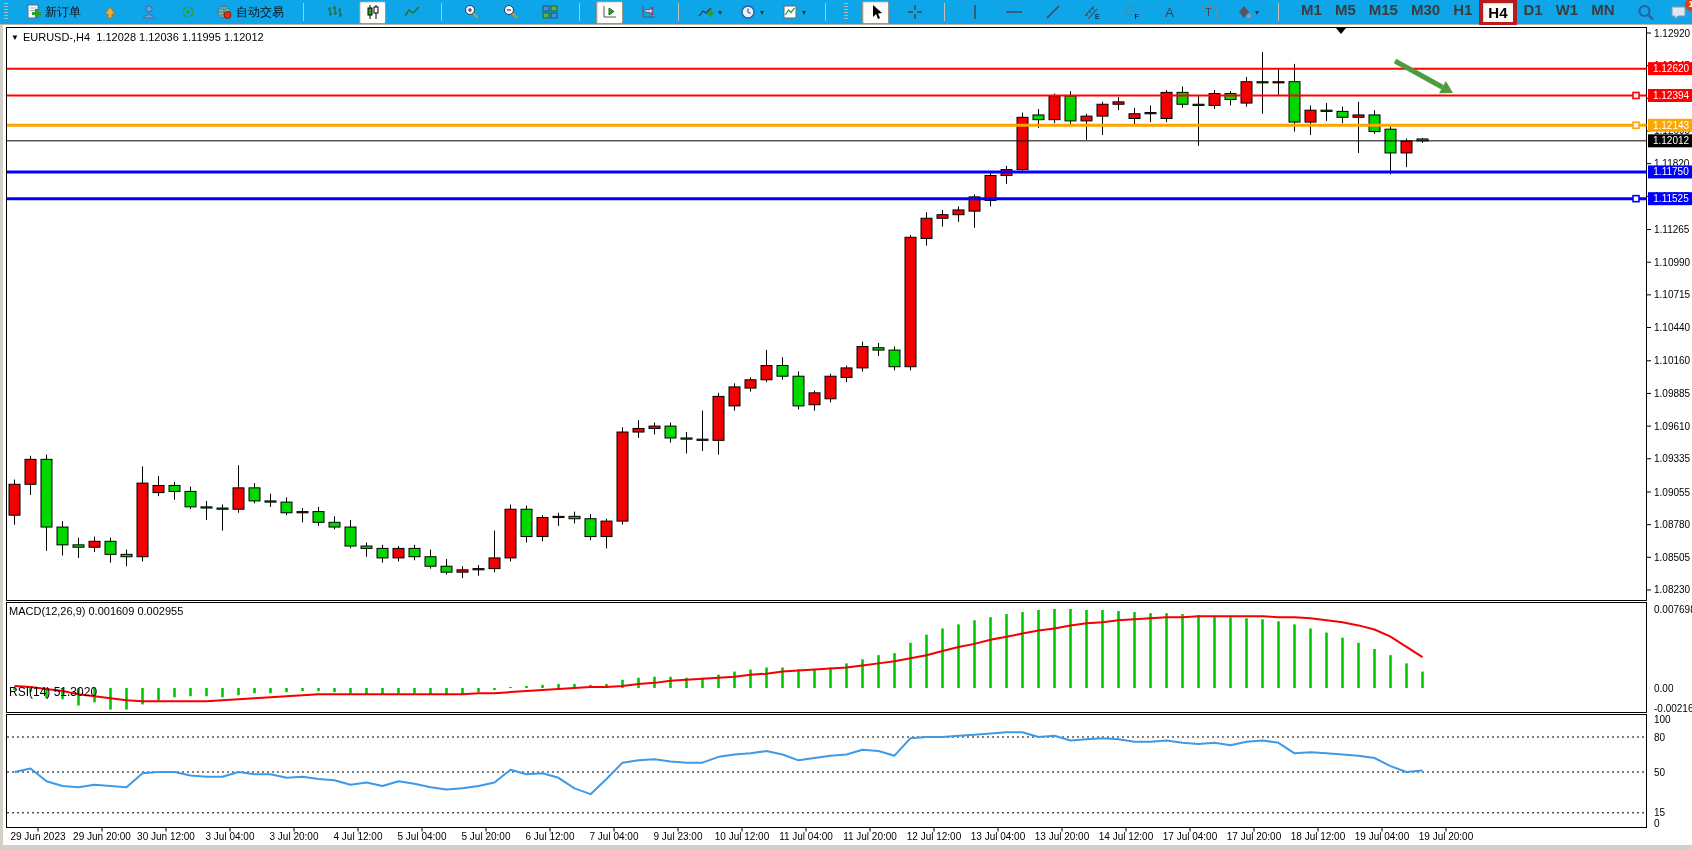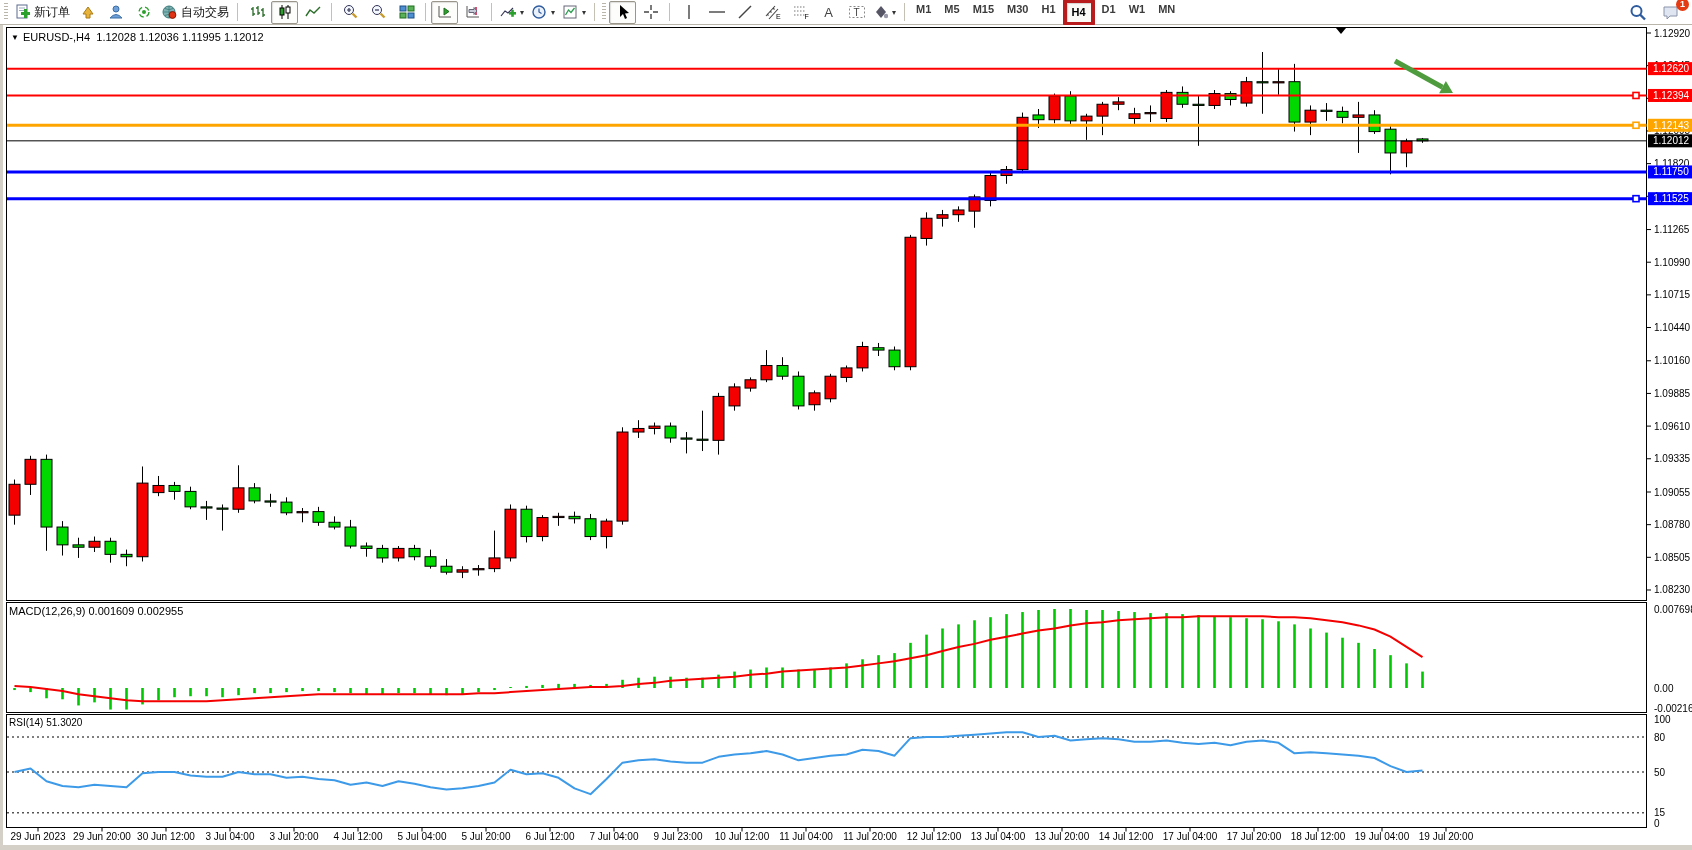--- a/index.html
+++ b/index.html
@@ -1,43 +1,43 @@
 <!DOCTYPE html>
 <html><head>
 <meta charset="utf-8">
 <style>
   html,body{margin:0;padding:0;}
   body{width:1692px;height:850px;overflow:hidden;background:#d4d0c8;
        font-family:"Liberation Sans",sans-serif;-webkit-font-smoothing:none;}
   
-  .toolbar{position:absolute;top:0;left:0;width:1692px;height:25px;background:#ffffff;
-           border-bottom:1px solid #b9b5aa;display:flex;align-items:center;gap:1px;padding:12px 2px;box-sizing:border-box;}
+  .toolbar{position:absolute;top:0;left:0;width:1692px;height:25px;background:#0ea5e9;
+           border-bottom:1px solid #b9b5aa;display:flex;align-items:center;gap:12px;padding:12px 2px;box-sizing:border-box;}
   .tb-sep{width:1px;height:18px;background:#c4c0b4;margin:0 4px;flex:0 0 auto;}
   .tb-grip{width:4px;height:18px;margin:0 2px;flex:0 0 auto;
            background:repeating-linear-gradient(to bottom,#b9b5aa 0 1px,transparent 1px 3px);}
   .tb-btn{height:21px;min-width:21px;display:flex;align-items:center;justify-content:center;
           gap:3px;padding:0 2px;border:1px solid transparent;border-radius:2px;flex:0 0 auto;cursor:default;}
   .tb-btn.active{background:#fdfdfb;border:1px solid #9a968c;box-shadow:inset 1px 1px 1px rgba(0,0,0,.12);}
   .tb-btn svg{display:block;}
   .tb-label{font-size:12px;color:#111;white-space:nowrap;}
   .tb-dd{font-size:8px;color:#333;margin-left:1px;}
-  .tf-btn{height:19px;padding:0 5px;font-size:11px;font-weight:bold;color:#3c3c3c;border:1px solid transparent;
+  .tf-btn{height:19px;padding:0 5px;font-size:15px;font-weight:bold;color:#3c3c3c;border:1px solid transparent;
           display:flex;align-items:center;border-radius:2px;flex:0 0 auto;}
   .tf-btn.active{background:#fbfaf6;border:4px solid #b91c1c;box-shadow:inset 1px 1px 1px rgba(0,0,0,.15);color:#000;}
   .tb-right{margin-left:auto;display:flex;align-items:center;gap:6px;padding-right:6px;}
   .badge{position:absolute;top:-4px;right:-6px;background:#e33b14;color:#fff;border-radius:50%;
          width:13px;height:13px;font-size:9px;font-weight:bold;display:flex;align-items:center;justify-content:center;}
   
   .chart-window{position:absolute;top:25px;left:0;width:1692px;height:820px;background:#fff;
                 border-left:3px solid #d4d0c8;box-sizing:border-box;}
   .overlay-label{position:absolute;font-size:11px;color:#000;white-space:pre;z-index:5;}
   #chart-title{top:6px;left:8px;}
   #chart-title .dd{font-size:8px;margin-right:4px;vertical-align:1px;}
   #macd-label{top:580px;left:6px;font-size:11px;}
-  #rsi-label{top:692px;left:6px;font-size:10px;}
+  #rsi-label{top:660px;left:6px;font-size:12px;}
   svg text{font-family:"Liberation Sans",sans-serif;}
 </style>
 </head>
 <body>
 
 <div class="toolbar">
   <span class="tb-grip"></span>
 
   <div class="tb-btn">
     <svg width="17" height="16">

